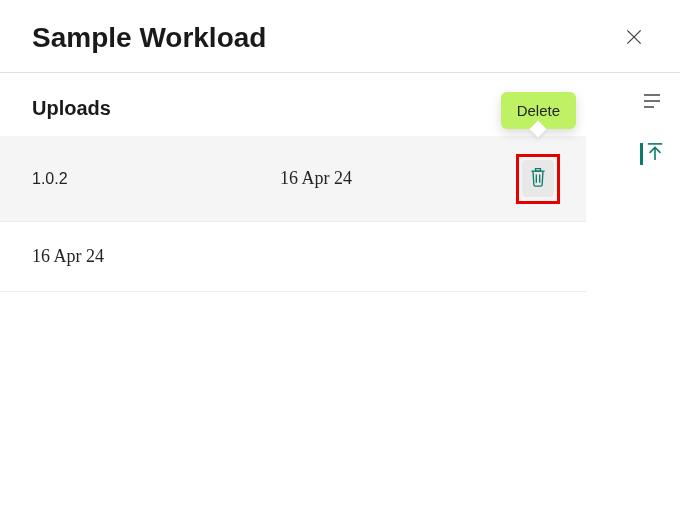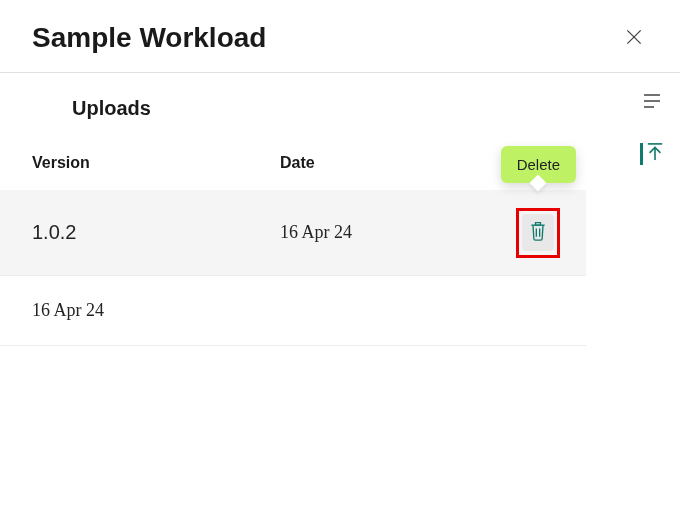--- a/index.html
+++ b/index.html
@@ -42,21 +42,20 @@
     .main-panel {
       flex: 1;
       padding: 0;
       width: 598px;
     }
     .section-title {
       font-size: 20px;
       font-weight: 700;
       padding: 24px 32px 16px 32px;
       color: #1a1a1a;
-      margin-left: 40px;
     }
     .side-panel {
       position: absolute;
       right: 16px;
       top: 18px;
       display: flex;
       flex-direction: column;
       align-items: center;
       gap: 28px;
     }
@@ -102,21 +101,21 @@
       display: flex;
       align-items: center;
       padding: 24px 32px 24px 32px;
       border-bottom: 1px solid #ededed;
       position: relative;
     }
     .table-row.highlighted {
       background: #f5f5f5;
     }
     .table-row .col {
-      font-size: 20px;
+      font-size: 16px;
       color: #242424;
     }
     .table-row .col-date {
       font-size: 18px;
       font-family: Liberation Serif, serif;
     }
     .delete-btn {
       background: #e8e8e8;
       border: none;
       cursor: pointer;
@@ -176,25 +175,20 @@
       </svg>
     </span>
   </button>
 </div>
 
 <div class="content">
   <div class="main-panel">
     <h2 class="section-title">Uploads</h2>
 
     <div class="table">
-      <div class="table-header">
-        <div class="col col-version">Version</div>
-        <div class="col col-date">Date</div>
-        <div class="col col-action"></div>
-      </div>
 
       <div class="table-row highlighted">
         <div class="col col-version">1.0.2</div>
         <div class="col col-date">16 Apr 24</div>
         <div class="col col-action">
           <button class="delete-btn">
             <span>
               <svg viewBox="0 0 24 26" fill="none" stroke="currentColor" stroke-width="1.6">
                 <path d="M4 6h16"></path>
                 <path d="M9 3h6v3H9z"></path>

